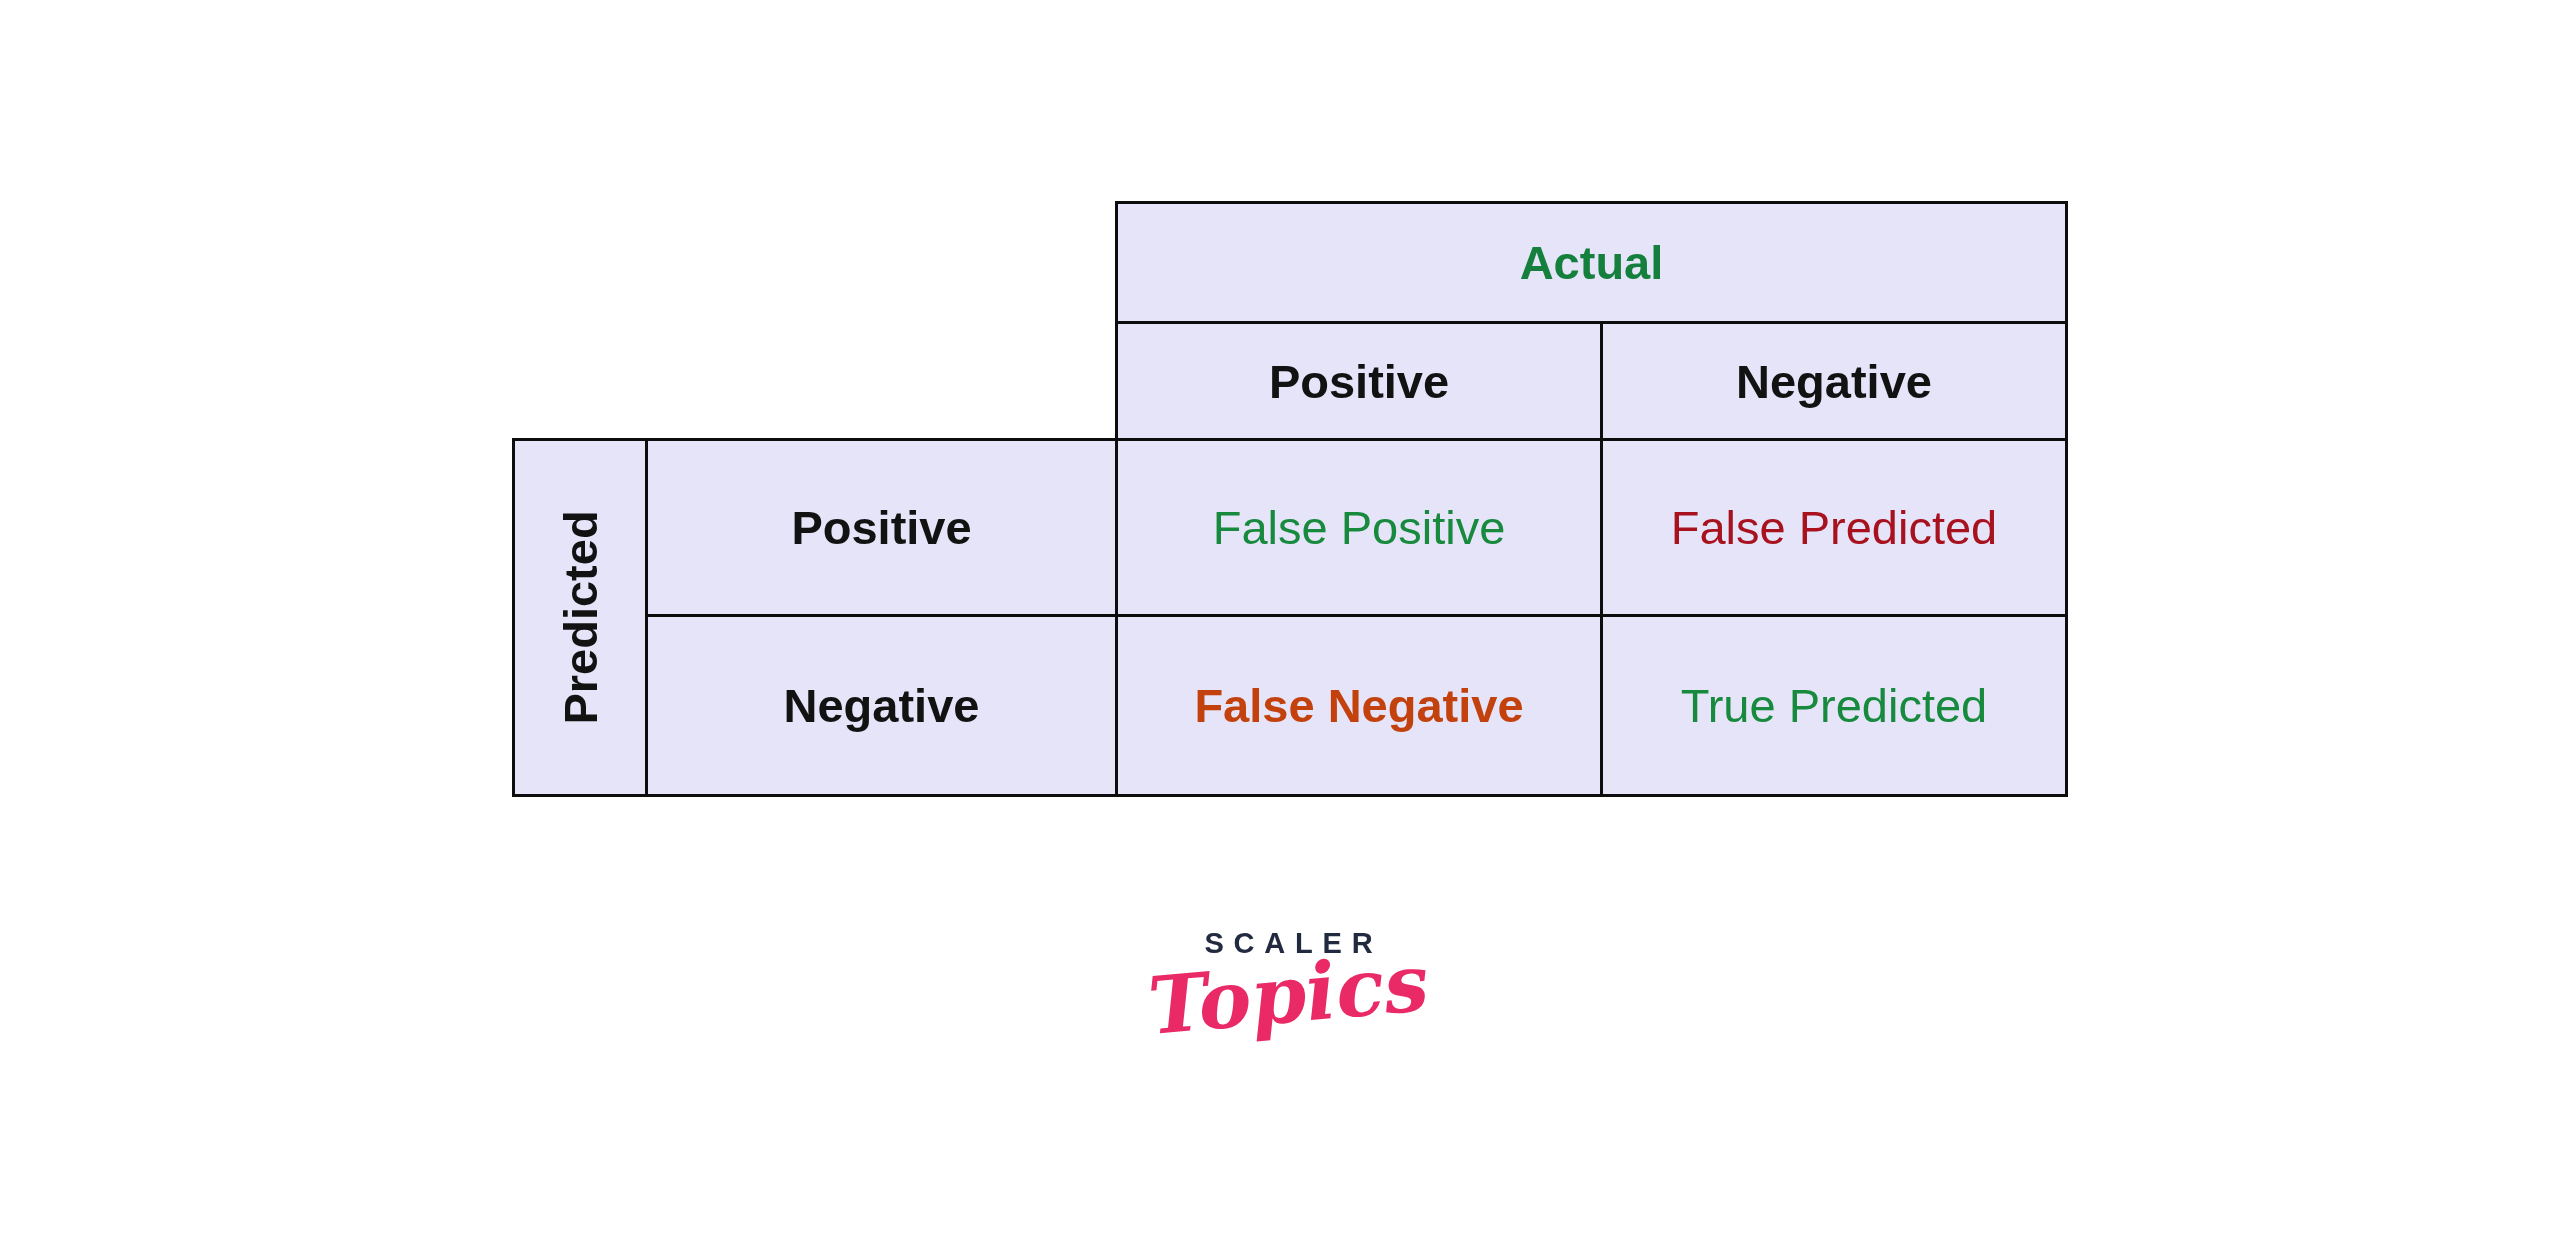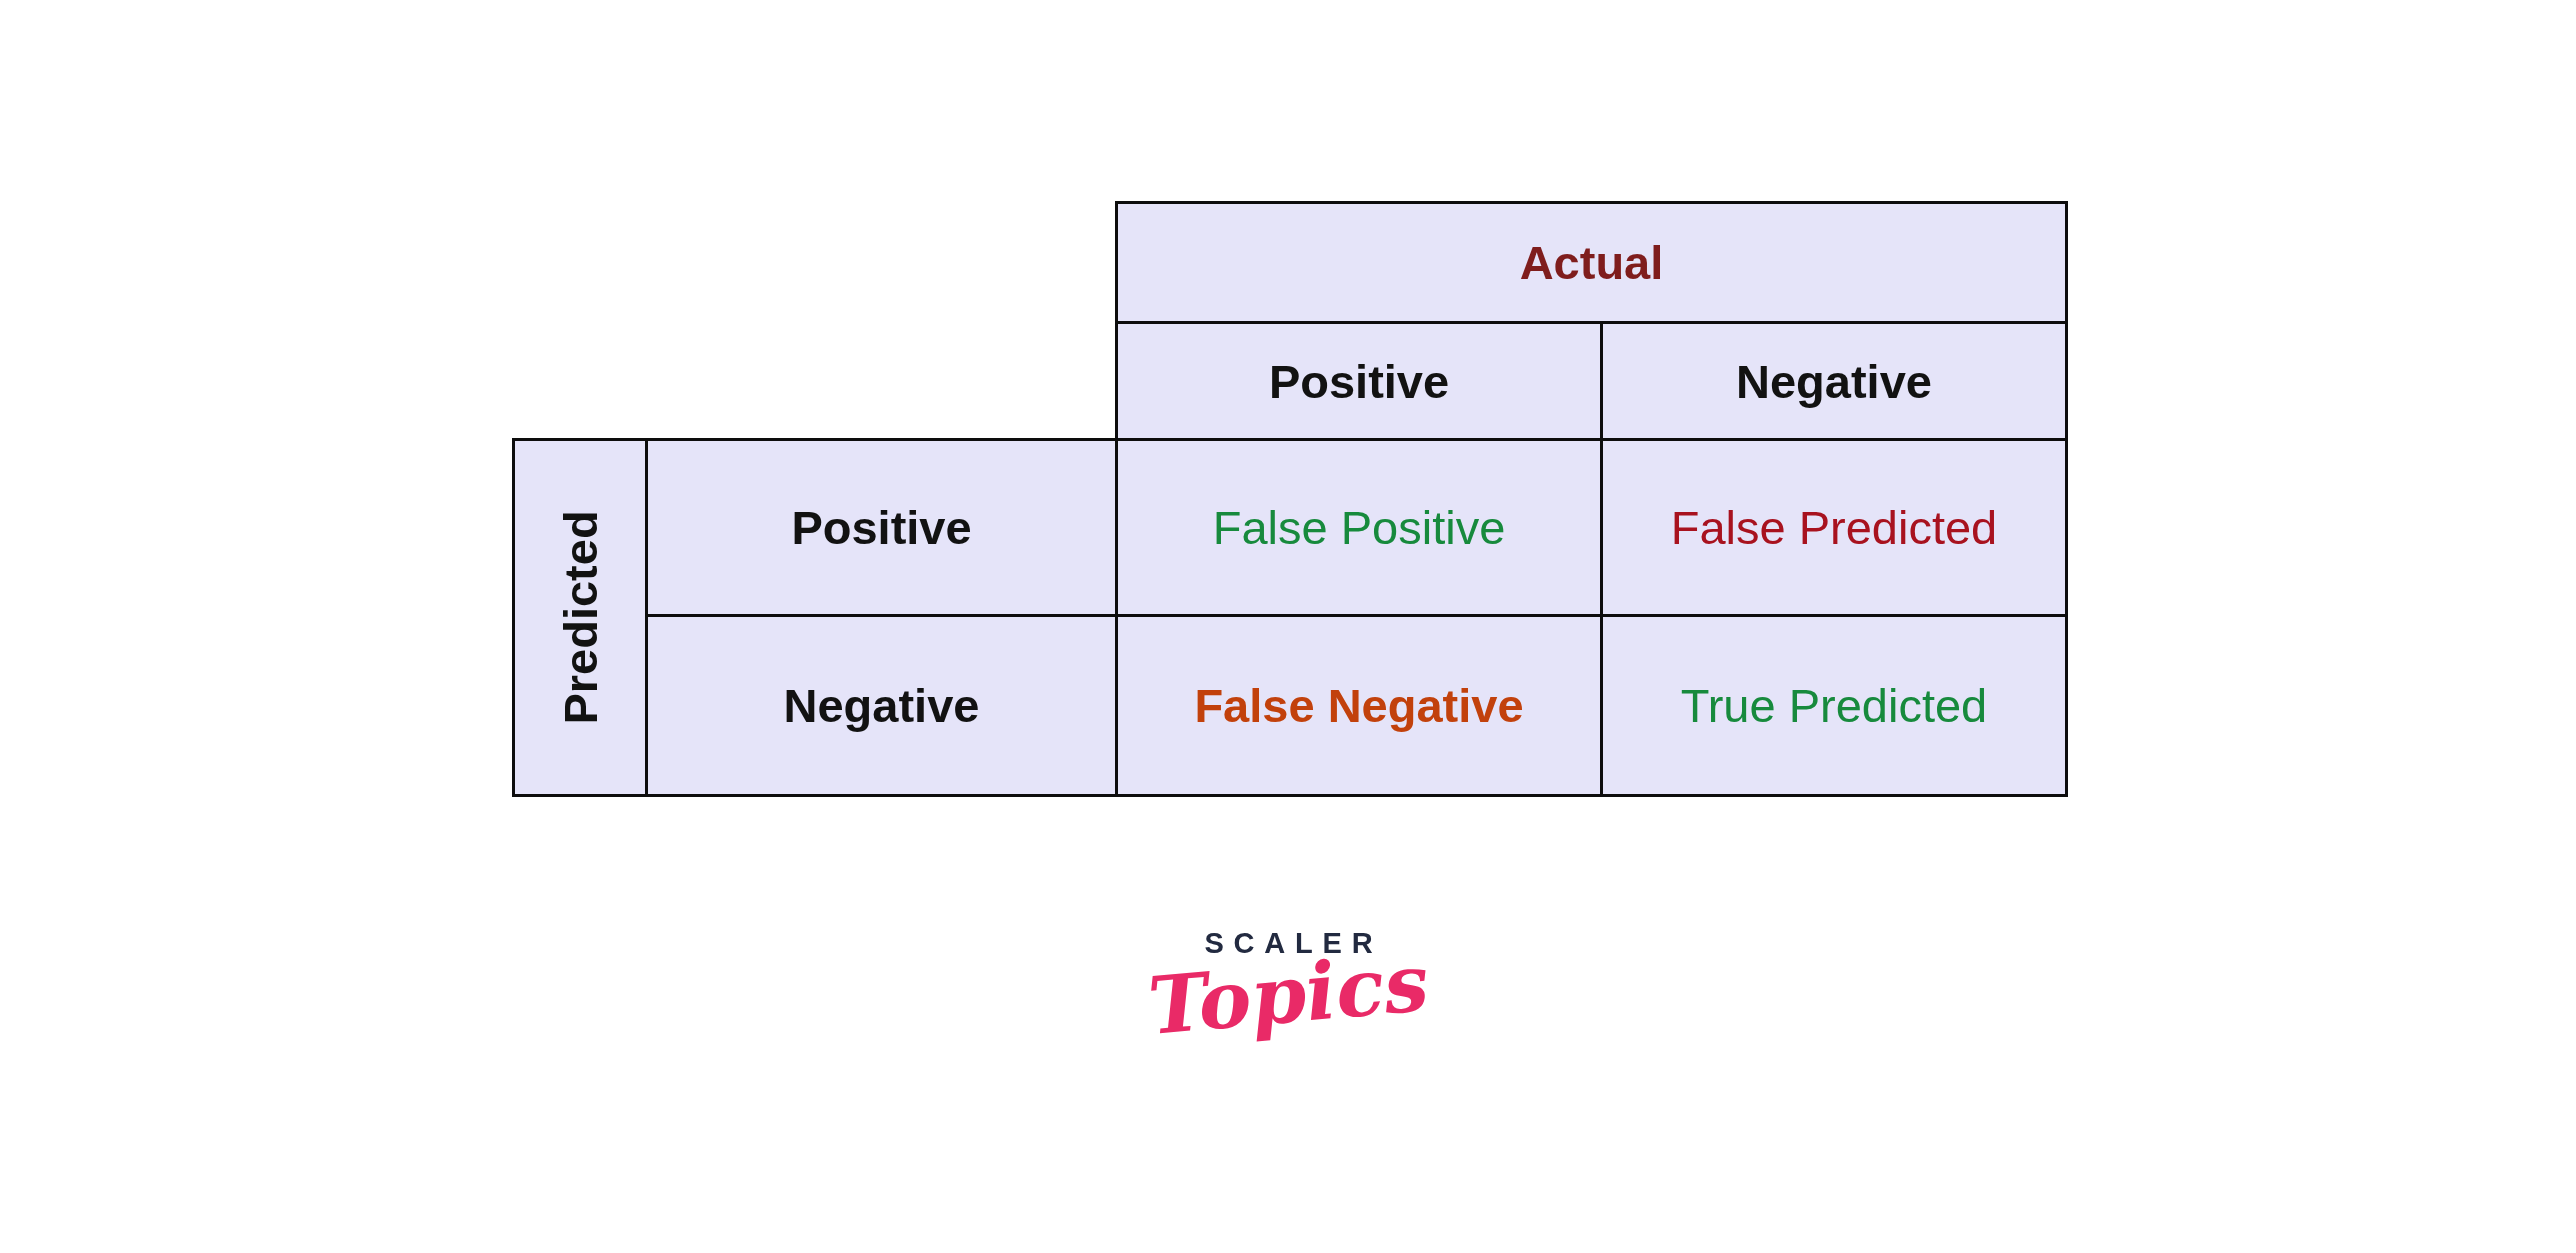--- a/index.html
+++ b/index.html
@@ -103,21 +103,21 @@
   <table class="matrix">
     <colgroup>
       <col class="col-side">
       <col class="col-rowhdr">
       <col class="col-pos">
       <col class="col-neg">
     </colgroup>
     <tbody>
         <tr class="r-top">
       <td class="blank" colspan="2"></td>
-      <td colspan="2" class="hdr-text" style="color: #7f1d1d; margin-left: 20px;">Actual</td>
+      <td colspan="2" class="hdr-text" style="color: #15803d; margin-left: 20px;">Actual</td>
     </tr>
     <tr class="r-colhdr">
       <td class="blank" colspan="2"></td>
       <td class="hdr-text" style="color: rgb(18, 18, 18);">Positive</td>
       <td class="hdr-text" style="color: rgb(18, 18, 18);">Negative</td>
     </tr>
     <tr class="r-row1">
       <td rowspan="2" class="side-cell">
         <div class="side-wrap">
           <div class="rotated" style="color: rgb(18, 18, 18);">Predicted</div>

